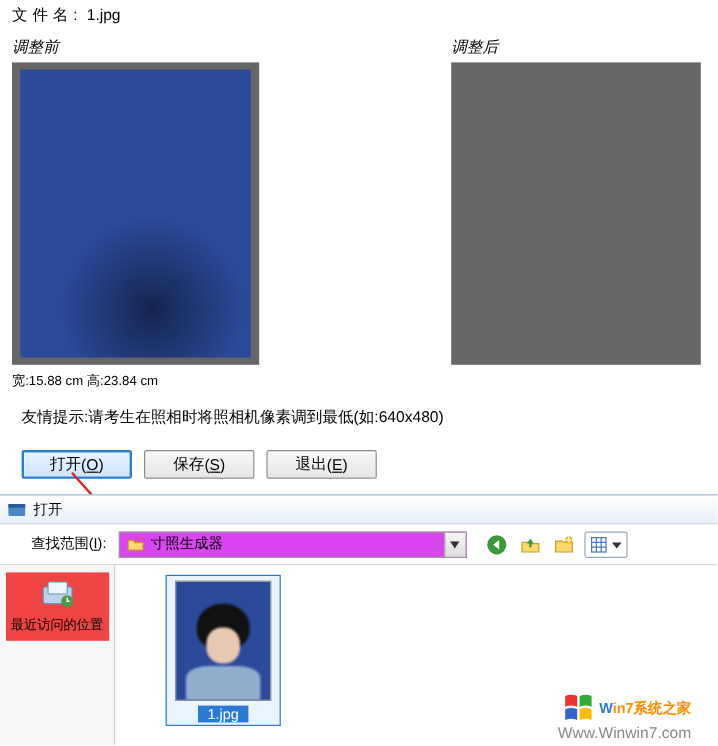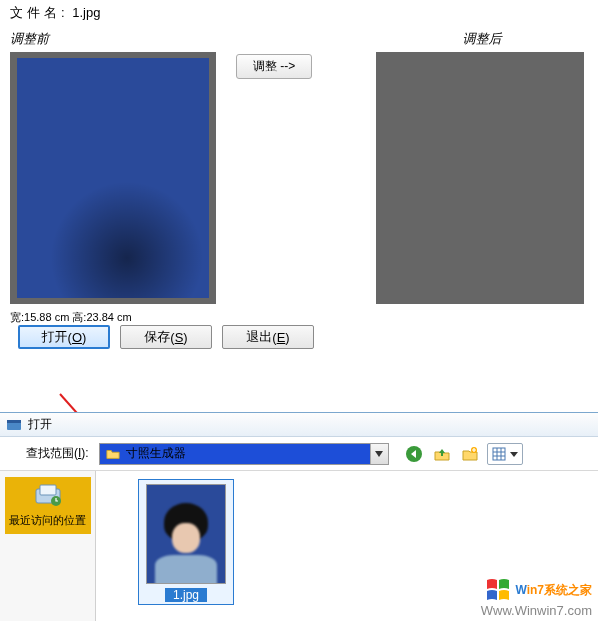--- a/index.html
+++ b/index.html
@@ -4,21 +4,21 @@
 <style>
 * { box-sizing: border-box; margin: 0; padding: 0; font-family: "Microsoft YaHei", "SimSun", Arial, sans-serif; }
 body { width: 598px; height: 622px; background: #fff; font-size: 12px; color: #000; position: relative; overflow: hidden; }
 
 .top-app { padding: 4px 10px 0 10px; }
 .filename-row { font-size: 13px; margin-bottom: 8px; }
 .filename-row .lbl { letter-spacing: 4px; text-align: right; }
 
 .panels { display: flex; align-items: flex-start; }
 .panel-before { margin-right: 20px; }
-.panel-after { margin-left: auto; text-align: center; }
+.panel-after { margin-left: auto; }
 .panel-title { font-size: 13px; margin-bottom: 4px; font-style: italic; }
 
 .before-frame { width: 206px; height: 252px; background: #666; display: flex; align-items: center; justify-content: center; }
 .before-img { width: 192px; height: 240px; background: #2a4a9a; position: relative; overflow: hidden; }
 .before-img .shadow { position: absolute; bottom: -50px; left: 20px; width: 180px; height: 180px; background: radial-gradient(circle at center, rgba(0,0,0,0.5) 0%, rgba(0,0,0,0) 60%); }
 
 .after-frame { width: 208px; height: 252px; background: #666; margin-right: 4px; }
 
 .adjust-btn-wrap { margin-top: 24px; }
 .btn { display: inline-block; background: linear-gradient(#fdfdfd,#e8e8e8); border: 1px solid #aaa; border-radius: 3px; padding: 3px 16px; font-size: 12px; cursor: pointer; }
@@ -34,43 +34,43 @@
 .arrow-svg { position: absolute; left: 50px; top: 386px; pointer-events: none; }
 
 .open-dialog { position: absolute; left: 0; top: 412px; width: 598px; height: 210px; background: #fff; border-top: 1px solid #7ba7ce; }
 .titlebar { height: 24px; background: linear-gradient(#fdfdfd,#e8f0f8); display: flex; align-items: center; padding-left: 6px; border-bottom: 1px solid #c8d6e4; }
 .titlebar .icon { width: 16px; height: 16px; margin-right: 6px; }
 .titlebar-text { font-size: 12px; }
 
 .toolbar { height: 34px; display: flex; align-items: center; padding: 0 26px; border-bottom: 1px solid #d8d8d8; gap: 6px; }
 .look-label { font-size: 12px; margin-right: 4px; }
 .look-label .underline { text-decoration: underline; }
-.dropdown { flex: 1; max-width: 290px; height: 22px; border: 1px solid #999; background: #1d4ed8; display: flex; align-items: center; padding: 0 6px; font-size: 12px; position: relative; }
+.dropdown { flex: 1; max-width: 290px; height: 22px; border: 1px solid #999; background: #d946ef; display: flex; align-items: center; padding: 0 6px; font-size: 12px; position: relative; }
 .dropdown .dd-icon { width: 14px; height: 14px; margin-right: 6px; }
 .dropdown .dd-arrow { position: absolute; right: 0; top: 0; width: 18px; height: 100%; background: linear-gradient(#f5f5f5,#ddd); border-left: 1px solid #aaa; display: flex; align-items: center; justify-content: center; }
 .dd-arrow svg { width: 8px; height: 6px; }
 
 .tb-icons { display: flex; gap: 6px; margin-left: 8px; }
 .tb-icon { width: 22px; height: 22px; display: flex; align-items: center; justify-content: center; border-radius: 2px; cursor: pointer; }
 .tb-icon.last { width: 36px; border: 1px solid #9ab; }
 
 .dialog-body { display: flex; height: 150px; }
 .places { width: 96px; background: #f7f7f7; border-right: 1px solid #d0d0d0; display: flex; flex-direction: column; align-items: center; padding-top: 6px; }
 .place-item { width: 86px; display: flex; flex-direction: column; align-items: center; font-size: 11px; padding: 2px 0 6px 0; cursor: pointer; }
-.place-item.sel { background: #eab308; }
+.place-item.sel { background: #ef4444; }
 .place-icon { width: 32px; height: 32px; margin-bottom: 2px; }
 
 .file-area { flex: 1; padding: 8px; display: flex; align-items: flex-start; position: relative; }
 .thumb { width: 96px; border: 1px solid #2a7bd1; background: #eaf4ff; display: flex; flex-direction: column; align-items: center; padding: 4px 4px 2px 4px; cursor: pointer; margin-left: 34px; }
 .thumb-img { width: 80px; height: 100px; background: #2a4a9a; position: relative; overflow: hidden; border: 1px solid #999; }
 .thumb-caption { font-size: 12px; margin-top: 4px; background: #2a7bd1; color: #fff; padding: 0 8px; }
 
 .annotation { color: #e02020; font-size: 13px; margin-left: 30px; margin-top: 42px; }
 
-.watermark { position: absolute; right: 6px; bottom: 4px; display: flex; flex-direction: column; align-items: flex-end; font-size: 12px; gap: 0; }
+.watermark { position: absolute; right: 22px; bottom: 4px; display: flex; flex-direction: column; align-items: flex-end; font-size: 12px; gap: 0; }
 .wm-row { display: flex; align-items: center; gap: 4px; }
 .wm-logo { width: 26px; height: 26px; }
 .wm-title .w { color: #2a7bd1; font-weight: bold; }
 .wm-title .rest { color: #ff8c00; font-weight: bold; }
 .wm-url { color: #888; font-size: 13px; }
 
 
 .person { position: absolute; left: 50%; bottom: 0; transform: translateX(-50%); width: 70px; height: 80px; }
 .person .hair { width: 44px; height: 38px; background: #111; border-radius: 50% 50% 40% 40%; margin: 0 auto; filter: blur(1px); }
 .person .face { width: 28px; height: 30px; background: #e8c8b0; border-radius: 45%; margin: -18px auto 0; filter: blur(1px); }
@@ -89,30 +89,28 @@
     <div class="panel-before">
       <div class="panel-title">调整前</div>
       <div class="before-frame">
         <div class="before-img">
           <div class="shadow"></div>
         </div>
       </div>
       <div class="caption">宽:15.88 cm 高:23.84 cm</div>
     </div>
 
-    <div class="adjust-btn-wrap">
-      <button class="btn">调整 --&gt;</button>
-    </div>
 
     <div class="panel-after">
       <div class="panel-title">调整后</div>
       <div class="after-frame"></div>
     </div>
   </div>
 
+  <div class="hint">友情提示:请考生在照相时将照相机像素调到最低(如:640x480)</div>
 
   <div class="action-row">
     <div class="action-btn highlight">
       <span>打开</span>(<span class="underline">O</span>)
     </div>
     <div class="action-btn">
       <span>保存</span>(<span class="underline">S</span>)
     </div>
     <div class="action-btn">
       <span>退出</span>(<span class="underline">E</span>)

